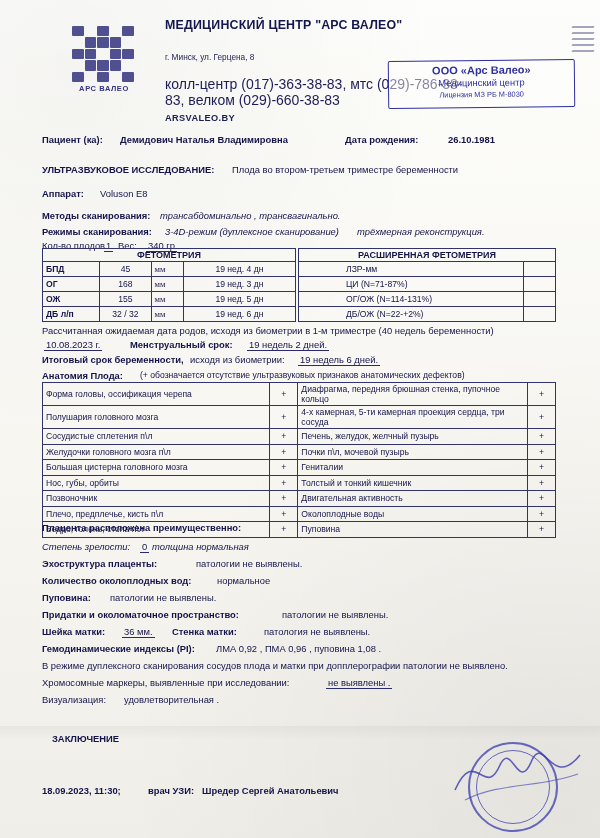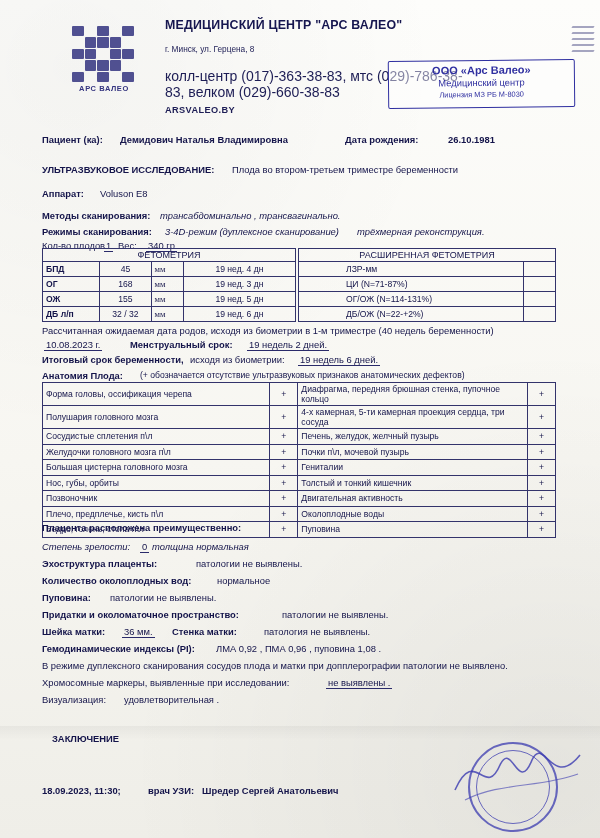--- a/index.html
+++ b/index.html
@@ -34,21 +34,21 @@
     gap:1px;
   }
   .logo .grid i{display:block;background:#33337f;border-radius:1px;opacity:.85;}
   .logo .grid i.off{background:transparent;}
   .logo .cap{
     position:absolute;left:0;top:60px;width:84px;text-align:center;
     font-size:7.5px;letter-spacing:.6px;font-weight:bold;color:#33337f;
   }
   .clinic{position:absolute;left:165px;top:18px;width:300px;}
   .clinic .t1{font-size:12.4px;font-weight:bold;letter-spacing:.2px;color:#16164f;}
-  .clinic .t2{font-size:8.3px;margin-top:12px;color:#1d1d55;}
+  .clinic .t2{font-size:8.3px;margin-top:20px;color:#1d1d55;}
   .clinic .t3{font-size:14px;margin-top:14px;color:#1d1d55;}
   .clinic .t4{font-size:9.2px;margin-top:5px;font-weight:bold;letter-spacing:.4px;color:#1d1d55;}
   .stamp{
     position:absolute;left:388px;top:60px;width:185px;height:46px;
     border:1.6px solid #2f2fa0;border-radius:2px;
     text-align:center;color:#2f2fa0;background:rgba(255,255,255,.45);
     transform:rotate(-0.6deg);
   }
   .stamp .s1{font-size:11px;font-weight:bold;margin-top:3px;}
   .stamp .s2{font-size:9.4px;margin-top:1px;}
@@ -56,21 +56,21 @@
   .marks{position:absolute;right:6px;top:26px;width:22px;}
   .marks span{display:block;height:2px;background:#6b6b9a;margin-bottom:4px;transform:skewX(-28deg);opacity:.6;}
   
   .row{position:absolute;font-size:9.4px;color:#14144a;white-space:nowrap;}
   .b{font-weight:bold;}
   .i{font-style:italic;}
   .u{border-bottom:1px solid #2a2a6a;padding:0 2px;}
   
   table{border-collapse:collapse;position:absolute;}
   td,th{border:1px solid #33336b;font-size:8.6px;color:#14144a;padding:1px 3px;}
-  th{font-weight:normal;text-align:center;font-size:9px;}
+  th{font-weight:bold;text-align:center;font-size:9px;}
   .fetom{left:42px;top:248px;width:254px;}
   .fetom td{height:12px;}
   .fetom .lbl{width:52px;font-weight:bold;}
   .fetom .val{width:46px;text-align:center;}
   .fetom .un{width:26px;font-family:Liberation Serif, serif;}
   .fetom .wk{width:110px;text-align:center;}
   .exp{left:298px;top:248px;width:258px;}
   .exp td{height:12px;}
   .exp .c1{width:205px;padding-left:47px;}
   .exp .c2{width:30px;text-align:center;}

